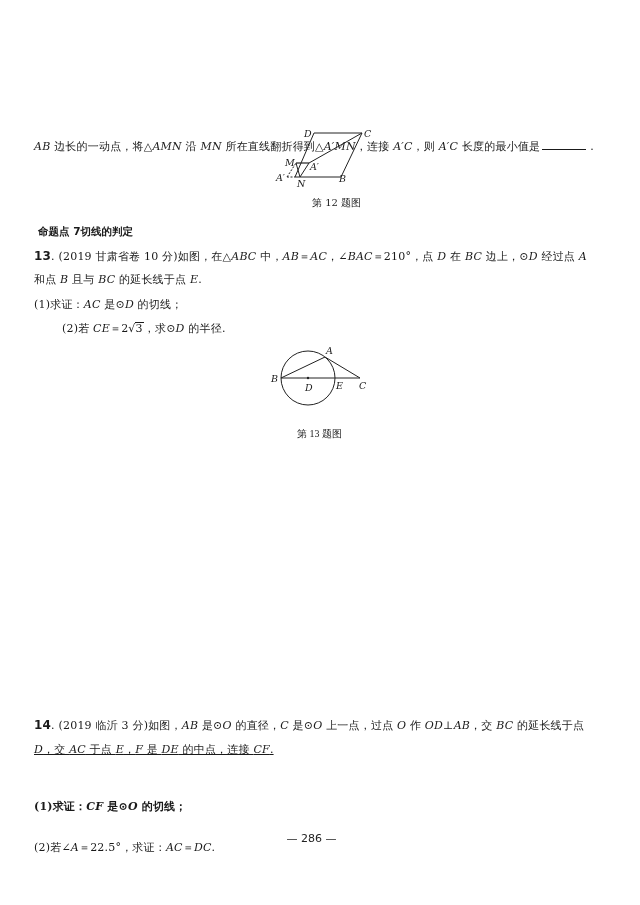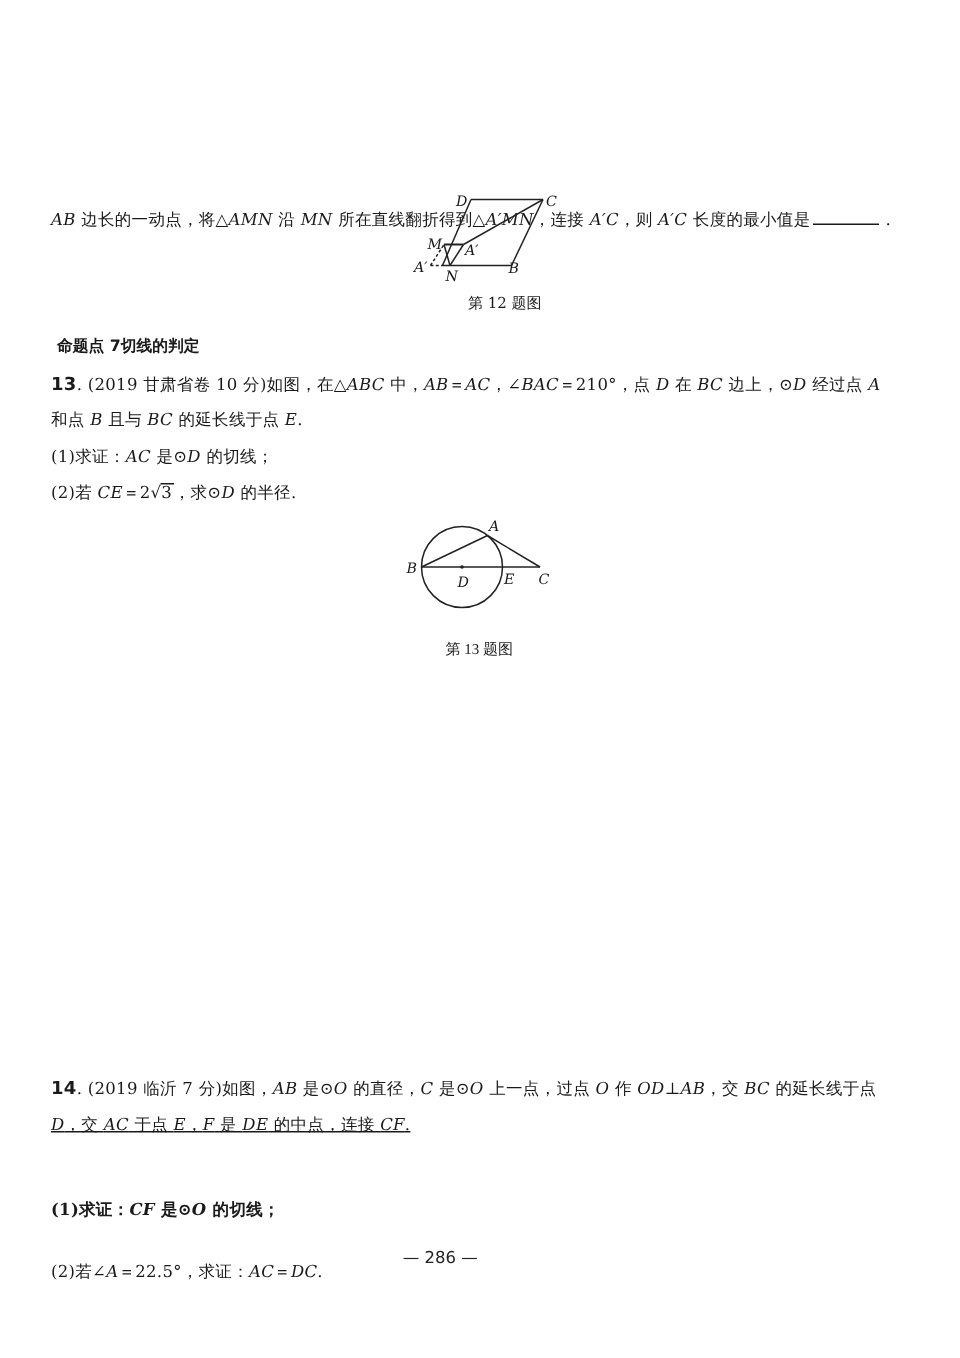--- a/index.html
+++ b/index.html
@@ -67,20 +67,21 @@
     }
     .page-number {
       position: absolute;
       left: 0;
       width: 587px;
       top: 832px;
       text-align: center;
       font-family: "DejaVu Sans", "Liberation Sans", sans-serif;
       font-size: 11px;
       color: #222;
+      padding-left: 18px;
     }
     .sqrt {
       display: inline-block;
       border-top: 1px solid #1a1a1a;
       padding: 0 1px;
       line-height: 11px;
       margin-left: -1px;
     }
   </style>
 </head>
@@ -122,41 +123,41 @@
 
 <div class="line" style="top:249px;">
   <span class="qnum">13</span><span>. (2019 甘肃省卷 10 分)如图，在△</span><i>ABC</i><span> 中，</span><i>AB</i><span>＝</span><i>AC</i><span>，∠</span><i>BAC</i><span>＝210°，点 </span><i>D</i><span> 在 </span><i>BC</i><span> 边上，⊙</span><i>D</i><span> 经过点 </span><i>A</i>
 </div>
 <div class="line" style="top:273px;">
   <span>和点 </span><i>B</i><span> 且与 </span><i>BC</i><span> 的延长线于点 </span><i>E</i><span>.</span>
 </div>
 <div class="line" style="top:298px;text-align:right;">
   <span>(1)求证：</span><i>AC</i><span> 是⊙</span><i>D</i><span> 的切线；</span>
 </div>
-<div class="line" style="top:322px;">
+<div class="line" style="top:322px;margin-left:28px;">
   <span>(2)若 </span><i>CE</i><span>＝2</span><span>√</span><span class="sqrt">3</span><span>，求⊙</span><i>D</i><span> 的半径.</span>
 </div>
 
 <svg class="fig" style="left:260px; top:340px;" width="120" height="70" viewBox="0 0 120 70">
   <circle cx="48" cy="38" r="27" fill="none" stroke="#222" stroke-width="1"></circle>
   <line x1="21" y1="38" x2="100" y2="38" stroke="#222" stroke-width="1"></line>
   <line x1="21" y1="38" x2="65" y2="17" stroke="#222" stroke-width="1"></line>
   <line x1="65" y1="17" x2="100" y2="38" stroke="#222" stroke-width="1"></line>
   <circle cx="48" cy="38" r="1.2" fill="#222"></circle>
   <text x="66" y="14">A</text>
   <text x="11" y="42">B</text>
   <text x="45" y="51">D</text>
   <text x="76" y="49">E</text>
   <text x="99" y="49">C</text>
 </svg>
 
 <div class="caption" style="left:297px; top:428px;font-family:Liberation Serif, serif;">第 13 题图</div>
 
 <div class="line" style="top:718px;">
-  <span class="qnum">14</span><span>. (2019 临沂 7 分)如图，</span><i>AB</i><span> 是⊙</span><i>O</i><span> 的直径，</span><i>C</i><span> 是⊙</span><i>O</i><span> 上一点，过点 </span><i>O</i><span> 作 </span><i>OD</i><span>⊥</span><i>AB</i><span>，交 </span><i>BC</i><span> 的延长线于点</span>
+  <span class="qnum">14</span><span>. (2019 临沂 3 分)如图，</span><i>AB</i><span> 是⊙</span><i>O</i><span> 的直径，</span><i>C</i><span> 是⊙</span><i>O</i><span> 上一点，过点 </span><i>O</i><span> 作 </span><i>OD</i><span>⊥</span><i>AB</i><span>，交 </span><i>BC</i><span> 的延长线于点</span>
 </div>
 <div class="line" style="top:743px;text-decoration:underline;">
   <i>D</i><span>，交 </span><i>AC</i><span> 于点 </span><i>E</i><span>，</span><i>F</i><span> 是 </span><i>DE</i><span> 的中点，连接 </span><i>CF</i><span>.</span>
 </div>
 <div class="line" style="top:800px;font-weight:bold;">
   <span>(1)求证：</span><i>CF</i><span> 是⊙</span><i>O</i><span> 的切线；</span>
 </div>
 <div class="line" style="top:793px;margin-top:48px;">
   <span>(2)若∠</span><i>A</i><span>＝22.5°，求证：</span><i>AC</i><span>＝</span><i>DC</i><span>.</span>
 </div>

